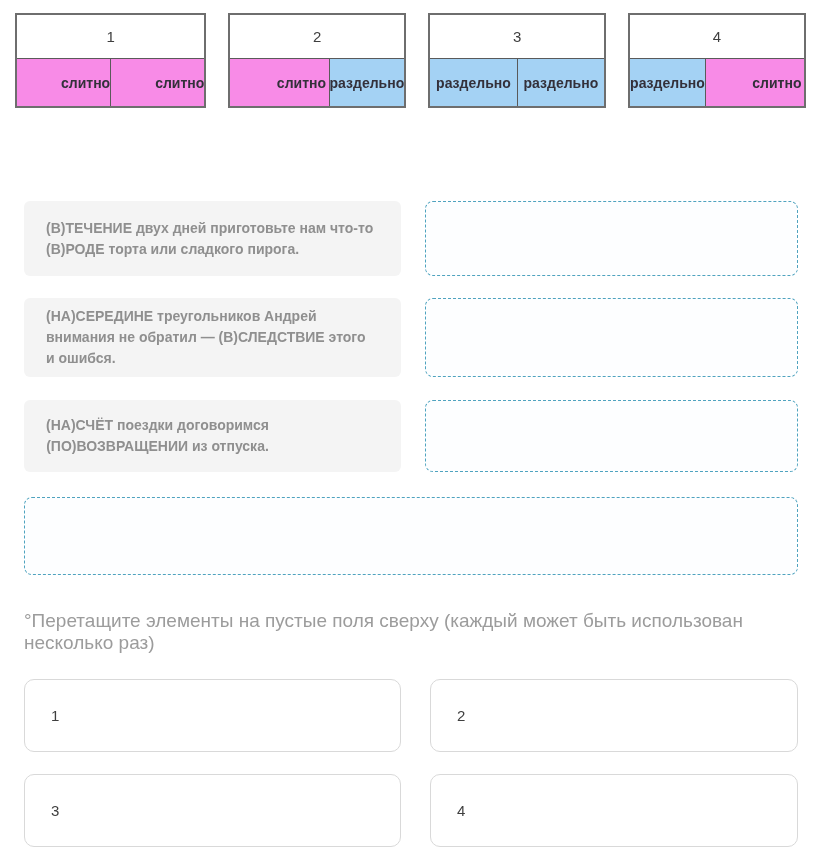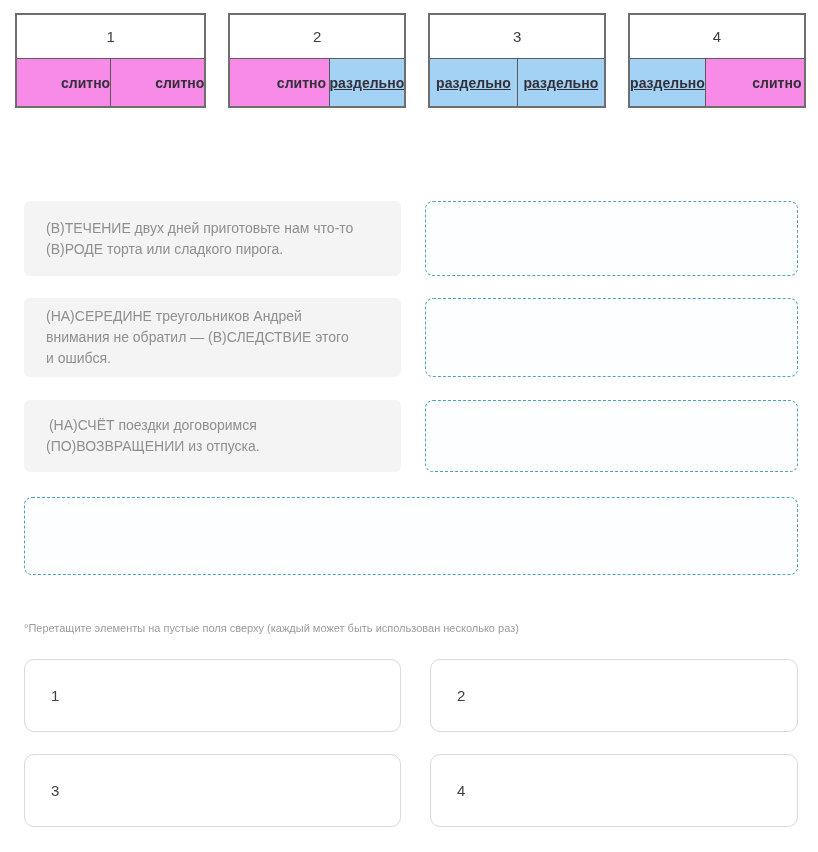--- a/index.html
+++ b/index.html
@@ -49,24 +49,24 @@
     flex: 1;
     display: flex;
     align-items: center;
     justify-content: center;
     font-size: 14px;
     font-weight: bold;
     color: var(--cell_text, #33303a);
   }
   .legend-cell + .legend-cell { border-left: 1px solid var(--cell_divider, #5a5a5a); }
   .legend-cell[data-type="pink"] { background: var(--pink, #f88be7); padding-left: 44px; }
-  .legend-cell[data-type="blue"] { background: var(--blue, #a4d2f4); text-decoration: underline; }
-
-  
-  .q-row { display: flex; gap: 24px; }
+  .legend-cell[data-type="blue"] { background: var(--blue, #a4d2f4); }
+
+  
+  .q-row { display: flex; gap: 24px; font-weight: bold; }
   .q-rows .q-row:nth-child(1) { height: 75px; margin-bottom: 22px; }
   .q-rows .q-row:nth-child(2) { height: 79px; margin-bottom: 23px; }
   .q-rows .q-row:nth-child(3) { height: 72px; margin-bottom: 25px; text-align: center; }
   .q-rows .q-row:nth-child(4) { height: 78px; }
   .sentence {
     width: 377px;
     box-sizing: border-box;
     background: var(--sentence_bg, #f4f4f4);
     border-radius: 6px;
     display: flex;
@@ -82,22 +82,22 @@
   .dropzone {
     flex: 1;
     box-sizing: border-box;
     border: 1px dashed var(--dropzone_border, #4fa3bf);
     border-radius: 8px;
     background: #fdfeff;
   }
 
   
   .instruction {
-    margin: 47px 0 25px 0;
-    font-size: 11px;
+    margin: 35px 0 25px 0;
+    font-size: 19px;
     color: var(--instruction_text, #9c9c9c);
   }
 
   
   .options {
     display: grid;
     grid-template-columns: 377px 1fr;
     column-gap: 29px;
     row-gap: 22px;
   }

